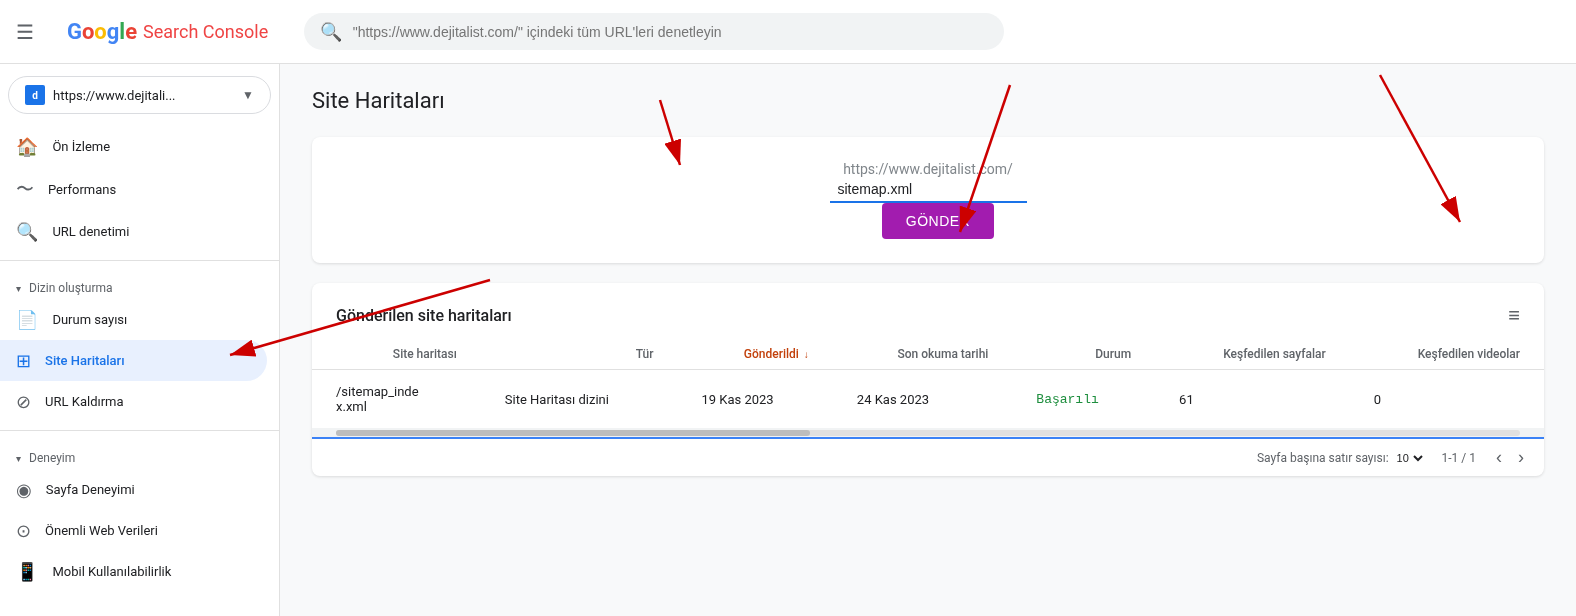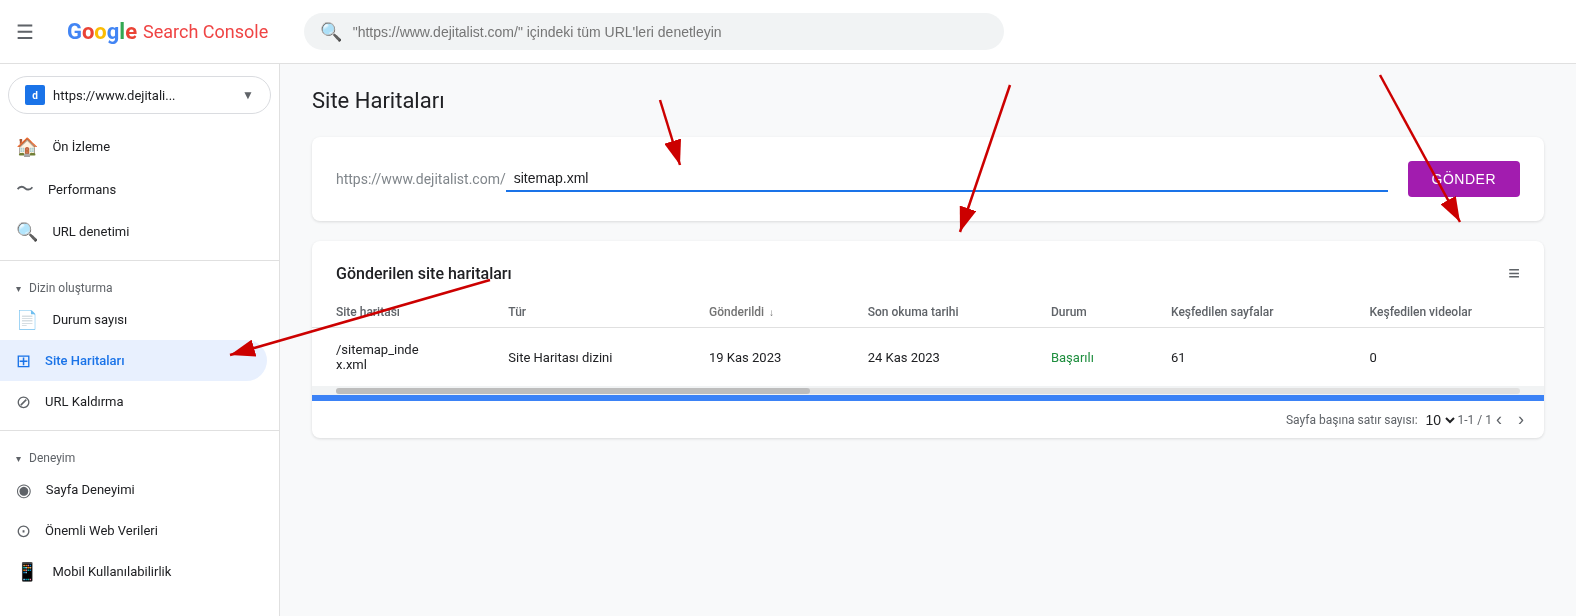--- a/index.html
+++ b/index.html
@@ -139,20 +139,21 @@
     .card-title {
       font-size: 16px;
       font-weight: 500;
       color: #202124;
       margin-bottom: 20px;
     }
     .sitemap-input-row {
       display: flex;
       align-items: center;
       gap: 0;
+      flex-direction: column;
     }
     .sitemap-base-url {
       color: #80868b;
       font-size: 14px;
       white-space: nowrap;
     }
     .sitemap-input {
       flex: 1;
       border: none;
       border-bottom: 2px solid #1a73e8;
@@ -187,47 +188,48 @@
       align-items: center;
       justify-content: space-between;
       padding: 20px 24px 12px 24px;
       font-size: 16px;
       font-weight: 500;
       color: #202124;
     }
     .filter-icon { color: #5f6368; font-size: 20px; cursor: pointer; }
     table { width: 100%; border-collapse: collapse; }
     thead th {
-      text-align: left;
+      text-align: right;
       font-size: 12px;
       font-weight: 500;
       color: #5f6368;
       padding: 8px 24px;
       border-bottom: 1px solid #e0e0e0;
       white-space: nowrap;
     }
-    thead th.sorted { color: #737373; }
+    thead th.sorted { color: #c2410c; }
     tbody td {
       padding: 14px 24px;
       font-size: 13px;
       color: #202124;
       border-bottom: 1px solid #f1f3f4;
     }
-    .status-success { color: #1e8e3e; }
+    .status-success { color: #1e8e3e; font-family: Liberation Mono, monospace; }
     .table-footer {
       display: flex;
       align-items: center;
       justify-content: flex-end;
       padding: 8px 16px;
       font-size: 12px;
       color: #5f6368;
-      border-top: 6px solid #3b82f6;
+      gap: 16px;
+      border-top: 2px solid #3b82f6;
     }
     .rows-per-page { display: flex; align-items: center; gap: 4px; }
-    .rows-select { border: none; font-size: 14px; color: #202124; cursor: pointer; background: transparent; }
+    .rows-select { border: none; font-size: 11px; color: #202124; cursor: pointer; background: transparent; }
     .pagination-info { font-size: 12px; color: #5f6368; }
     .pagination-btns { display: flex; gap: 8px; }
     .pagination-btn { background: none; border: none; color: #5f6368; font-size: 18px; cursor: pointer; padding: 0 4px; }
     .scroll-bar-row {
       background: #f1f3f4;
       height: 8px;
       display: flex;
       align-items: center;
       padding: 0 24px;
     }

